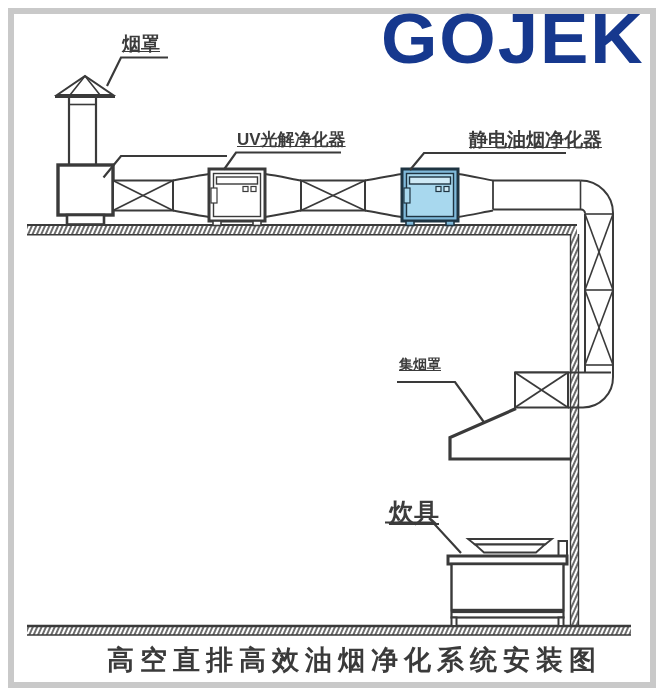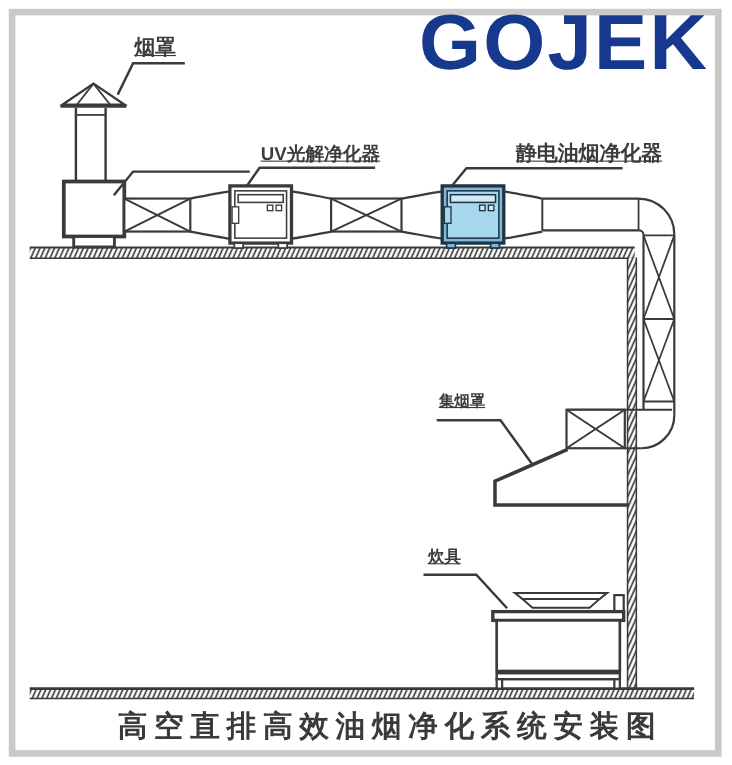--- a/index.html
+++ b/index.html
@@ -151,17 +151,17 @@
       <path d="M385,522.5 L433,522.5 L461,553"></path>
     </g>
   </svg>
 
   <div class="logo">GOJEK</div>
 
   <div class="label" style="left:122px;top:34px;font-size:19px;">烟罩</div>
   <div class="label" style="left:237px;top:131px;font-size:17px;">UV光解净化器</div>
   <div class="label" style="left:425px;top:130px;font-size:19px;margin-left:44px;">静电油烟净化器</div>
   <div class="label" style="left:399px;top:357px;font-size:14px;">集烟罩</div>
-  <div class="label" style="left:389px;top:499px;font-size:15px;">炊具</div>
+  <div class="label" style="left:389px;top:499px;font-size:25px;">炊具</div>
 
   <div class="title">高空直排高效油烟净化系统安装图</div>
 
 </div>
 
 </body></html>

